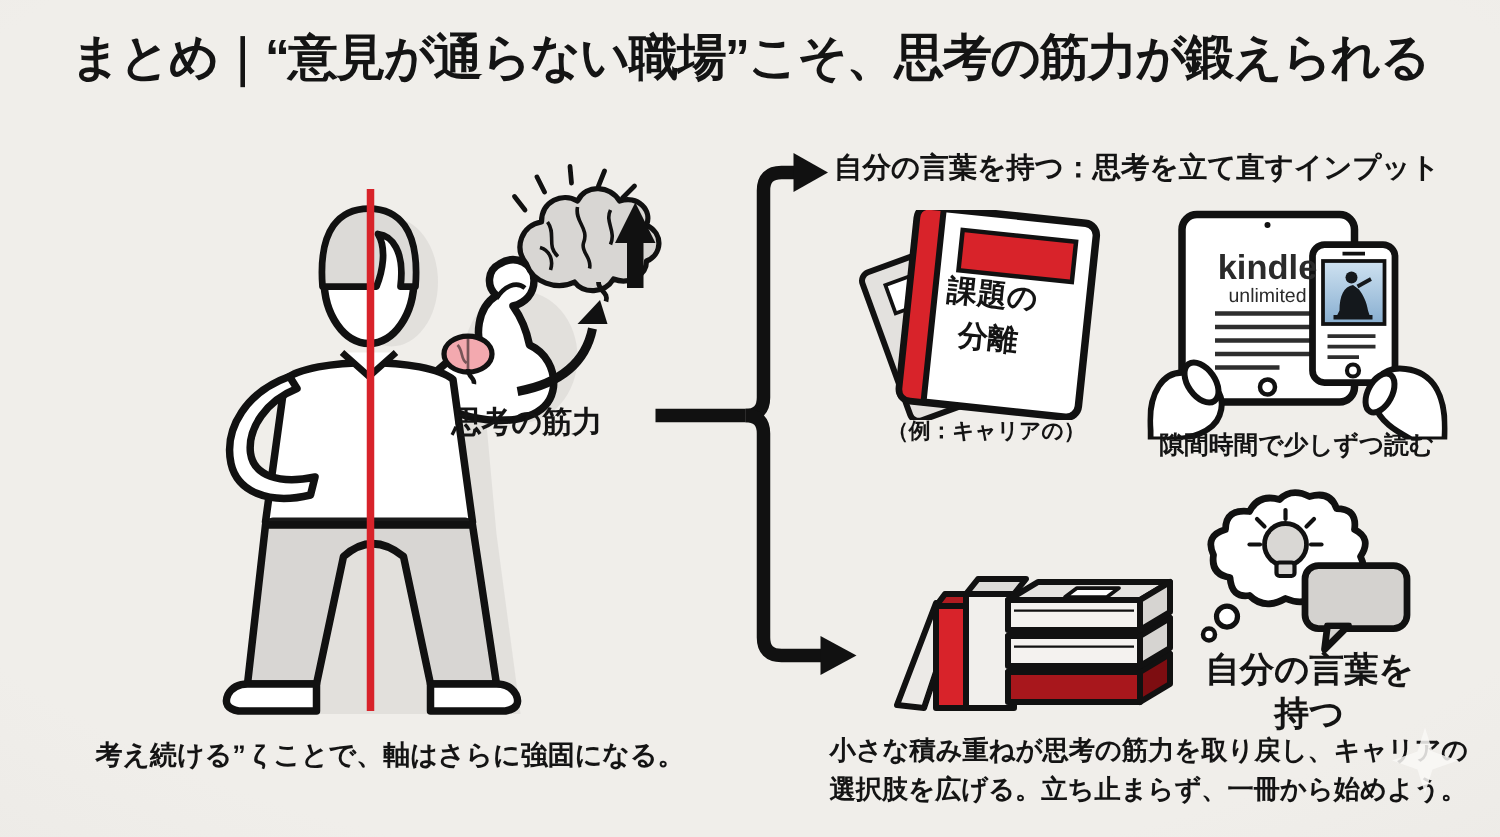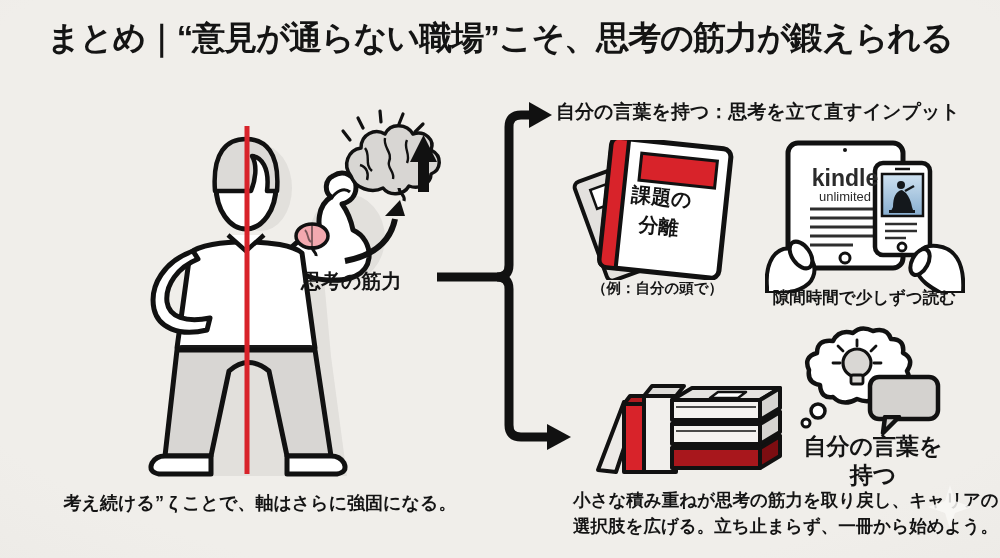--- a/index.html
+++ b/index.html
@@ -26,21 +26,21 @@
   .book-caption .l2{font-size:14.5px;}
   .kindle-brand{
     left:795px;top:167px;width:100px;text-align:center;color:#2b2b2b;line-height:1.0;
   }
   .kindle-brand .b1{font-size:23px;font-weight:600;letter-spacing:0;}
   .kindle-brand .b2{font-size:13px;font-weight:500;}
   .kindle-caption{left:762px;top:287px;width:205px;text-align:center;font-size:16.5px;}
   .bubble-caption{left:793px;top:432px;width:160px;text-align:center;font-size:23px;}
   .para{font-size:18px;font-weight:900;line-height:26px;}
   .para-left{left:35px;top:490px;width:450px;text-align:center;}
-  .para-right{left:553px;top:487px;width:425px;text-align:left;font-size:17.5px;margin-left:20px;}
+  .para-right{left:553px;top:487px;width:425px;text-align:left;font-size:17.5px;}
   .para span{display:block;white-space:nowrap;}
   svg{display:block;}
 </style>
 </head>
 <body>
 
 <div class="canvas">
 
   <div class="abs title">まとめ｜“意見が通らない職場”こそ、思考の筋力が鍛えられる</div>
 
@@ -138,21 +138,21 @@
       <rect x="45" y="3" width="120" height="130" rx="8" fill="#ffffff" stroke="#111" stroke-width="5"></rect>
       <path d="M45,11 Q45,3 53,3 L62,3 L62,133 L53,133 Q45,133 45,125 Z" fill="#d8232a" stroke="#111" stroke-width="4"></path>
       <rect x="76" y="16" width="76" height="27" fill="#d8232a" stroke="#111" stroke-width="3"></rect>
     </g>
   </svg>
   <div class="abs book-cover-text">
     <span>課題の</span><br>
     <span>分離</span>
   </div>
   <div class="abs cap book-caption">
-    <div class="l2">（例：自分の頭で）</div>
+    <div class="l2">（例：キャリアの）</div>
   </div>
 
   <svg class="abs" style="left:765px;top:135px;" width="200" height="158" viewBox="0 0 200 158">
     <defs>
       <linearGradient id="thumbGrad" x1="0" y1="0" x2="0" y2="1">
         <stop offset="0" stop-color="#cfe2f1"></stop>
           <stop offset="1" stop-color="#87aed0"></stop>
       </linearGradient>
     </defs>
 

